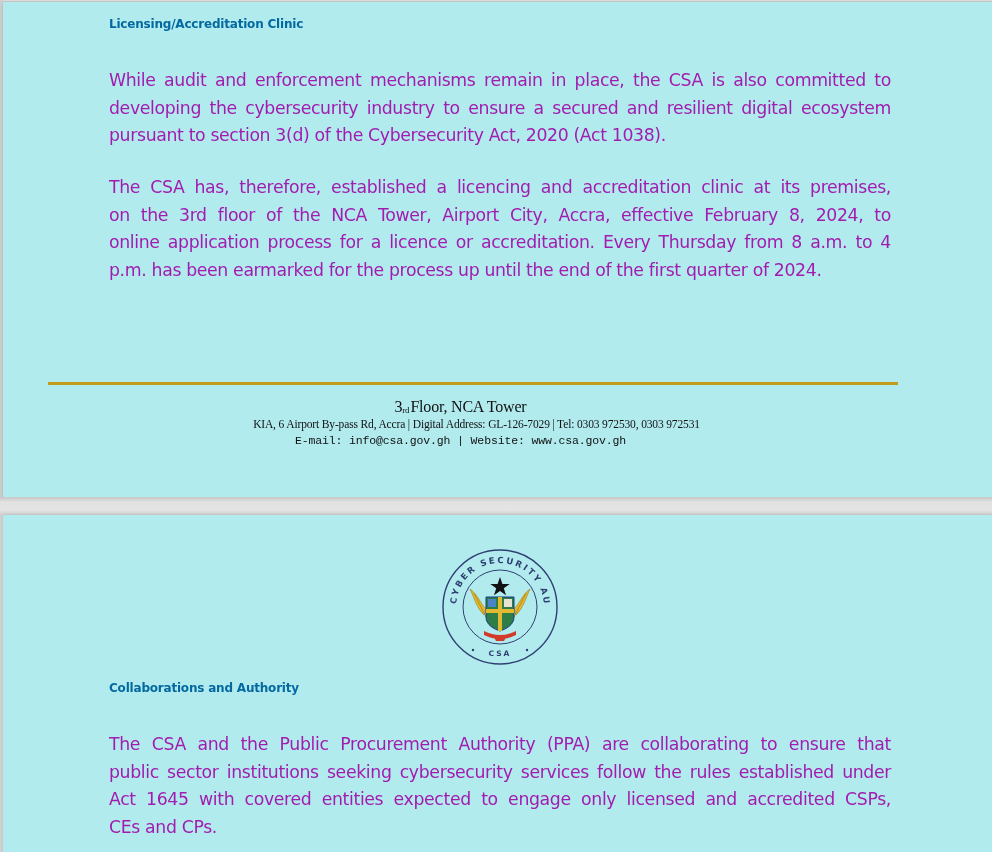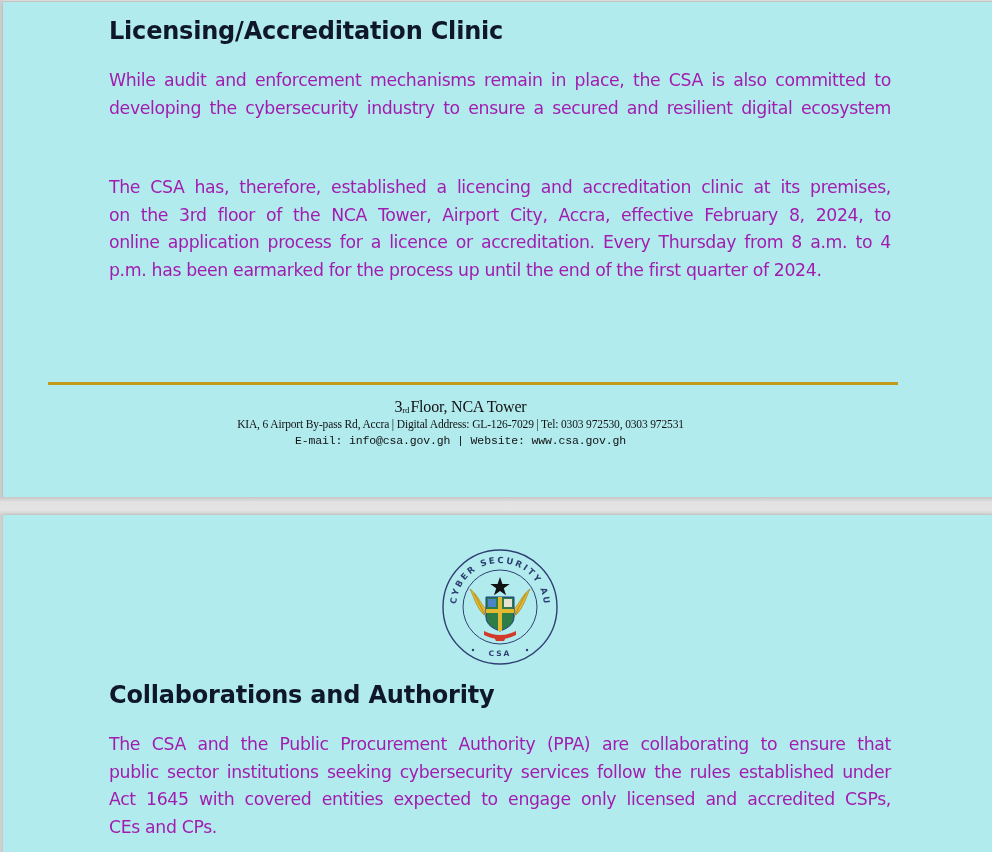--- a/index.html
+++ b/index.html
@@ -47,22 +47,22 @@
       top: 0;
       width: 3px;
       height: 852px;
       background: #cfcfcf;
     }
     .heading {
       position: absolute;
       left: 106px;
       font-family: "DejaVu Sans", sans-serif;
       font-weight: bold;
-      font-size: 24px;
-      color: #0f172a;
+      font-size: 12px;
+      color: #0369a1;
       margin: 0;
       letter-spacing: -0.2px;
       white-space: nowrap;
     }
     .para {
       position: absolute;
       left: 106px;
       width: 782px;
       font-family: "DejaVu Sans", sans-serif;
       font-size: 17.3px;
@@ -105,20 +105,21 @@
     }
     .footer-line1 .sup {
       font-size: 9px;
       vertical-align: -1px;
       margin-right: 1px;
     }
     .footer-line2 {
       top: 416px;
       font-size: 11.5px;
       letter-spacing: -0.15px;
+      padding-left: 16px;
     }
     .footer-line3 {
       top: 432px;
       font-size: 11.5px;
       letter-spacing: -0.15px;
       font-family: Liberation Mono, monospace;
     }
     .logo {
       position: absolute;
       left: 437px;
@@ -132,20 +133,21 @@
 
 <div class="viewer">
   <div class="left-strip"></div>
 
   <div class="page page-1">
     <h2 class="heading" style="top:15px;">Licensing/Accreditation Clinic</h2>
 
     <p class="para" style="top:65px;">
       <span class="ln">While audit and enforcement mechanisms remain in place, the CSA is also committed to</span>
       <span class="ln">developing the cybersecurity industry to ensure a secured and resilient digital ecosystem</span>
+      <span class="ln last">pursuant to section 3(d) of the Cybersecurity Act, 2020 (Act 1038).</span>
     </p>
 
     <p class="para" style="top:172px;">
       <span class="ln">The CSA has, therefore, established a licencing and accreditation clinic at its premises,</span>
       <span class="ln">on the 3rd floor of the NCA Tower, Airport City, Accra, effective February 8, 2024, to</span>
       <span class="ln">online application process for a licence or accreditation. Every Thursday from 8 a.m. to 4</span>
       <span class="ln last">p.m. has been earmarked for the process up until the end of the first quarter of 2024.</span>
     </p>
 
     <div class="gold-rule"></div>

